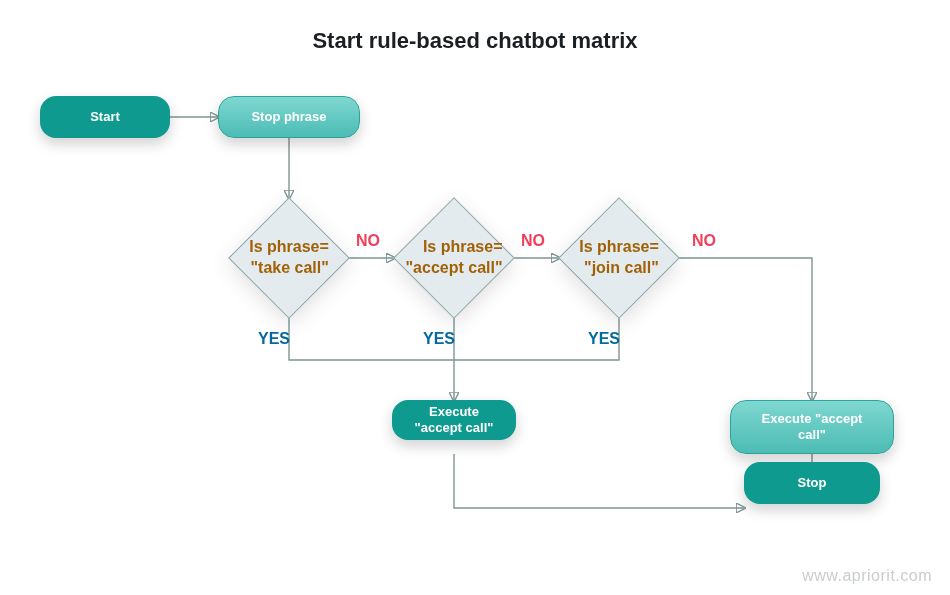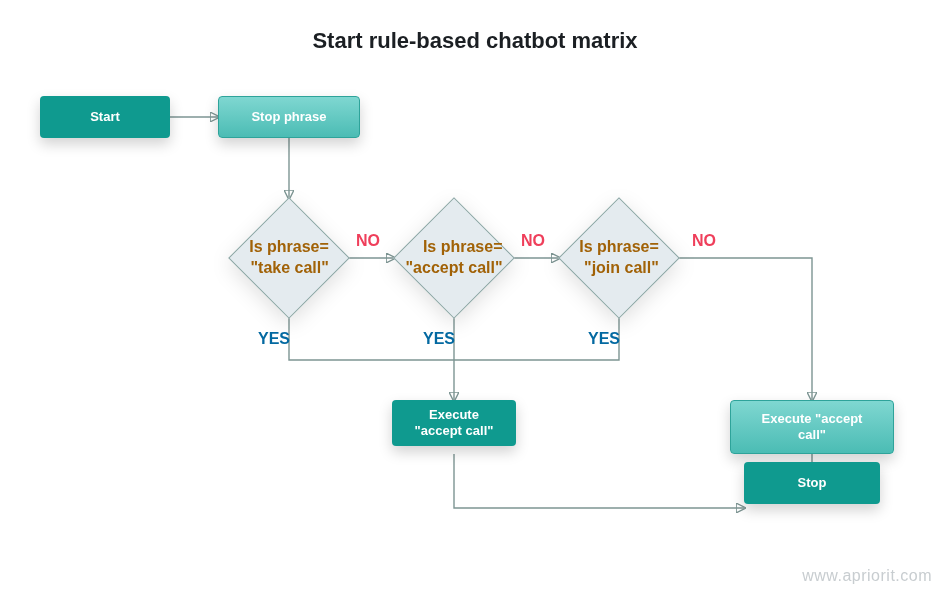--- a/index.html
+++ b/index.html
@@ -24,21 +24,21 @@
   }
   .node {
     position: absolute;
     display: flex;
     align-items: center;
     justify-content: center;
     text-align: center;
     font-size: 13px;
     font-weight: 700;
     color: #ffffff;
-    border-radius: 4px;
+    border-radius: 16px;
     box-shadow: 0 6px 14px rgba(0,0,0,0.18);
     padding: 0 16px;
     box-sizing: border-box;
     line-height: 1.25;
     white-space: pre-line;
   }
   .teal-solid {
     background: #0f9a8f;
   }
   .teal-gradient {
@@ -152,21 +152,21 @@
   <div class="label">Is phrase=
 "accept call"</div>
 </div>
 
 <div class="diamond" style="left:559px; top:198px;">
   <div class="shape"></div>
   <div class="label">Is phrase=
 "join call"</div>
 </div>
 
-<div class="node teal-solid" style="left:392px; top:400px; width:124px; height:46px;">Execute
+<div class="node teal-solid" style="left:392px; top:400px; width:124px; height:40px;">Execute
 "accept call"</div>
 
 <div class="node teal-gradient" style="left:730px; top:400px; width:164px; height:54px;">Execute "accept call"</div>
 
 <div class="node teal-solid" style="left:744px; top:462px; width:136px; height:42px;">Stop</div>
 
 <div class="edge-label no" style="left:356px; top:232px;">NO</div>
 <div class="edge-label no" style="left:521px; top:232px;">NO</div>
 <div class="edge-label no" style="left:692px; top:232px;">NO</div>
 

